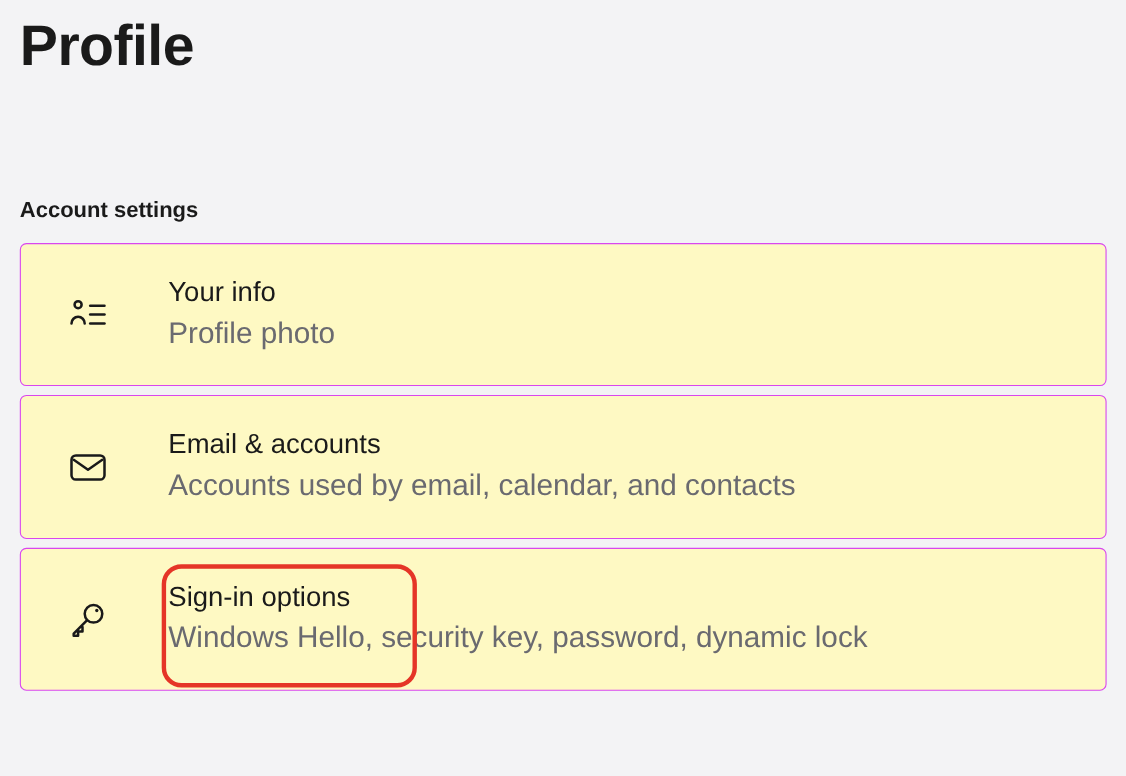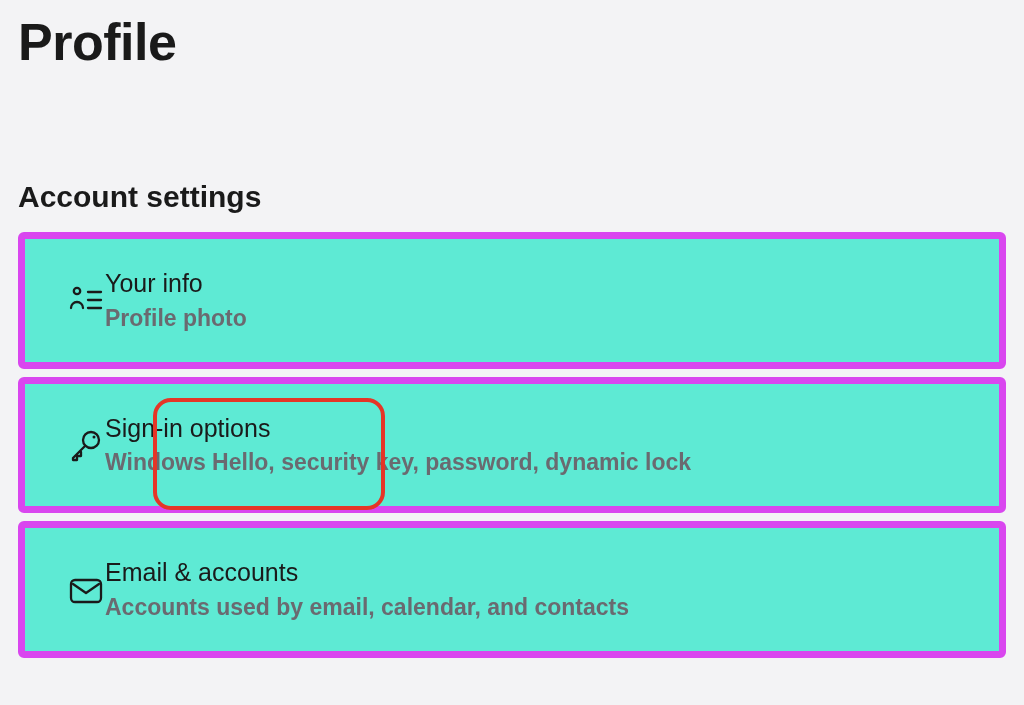--- a/index.html
+++ b/index.html
@@ -16,38 +16,39 @@
       padding: 0 18px;
     }
     .page-title {
       font-size: 52px;
       font-weight: 600;
       color: #1a1a1a;
       padding-top: 12px;
       letter-spacing: -0.5px;
     }
     .section-header {
-      font-size: 30px;
+      font-size: 20px;
       font-weight: 600;
       color: #1a1a1a;
       margin-top: 108px;
       margin-bottom: 18px;
     }
     .settings-list {
       display: flex;
       flex-direction: column;
       gap: 8px;
     }
     .settings-item {
-      background: #5eead4;
-      border: 7px solid #d946ef;
+      background: #fef9c3;
+      border: 1px solid #d946ef;
       border-radius: 6px;
       padding: 28px 20px 28px 42px;
       display: flex;
       align-items: center;
+      gap: 54px;
       cursor: pointer;
       position: relative;
     }
     .item-icon {
       width: 38px;
       height: 38px;
       display: flex;
       align-items: center;
       justify-content: center;
       flex-shrink: 0;
@@ -57,22 +58,22 @@
       flex-direction: column;
       gap: 2px;
     }
     .item-title {
       font-size: 25px;
       font-weight: 400;
       color: #1a1a1a;
       line-height: 1.3;
     }
     .item-desc {
-      font-size: 23px;
-      font-weight: 700;
+      font-size: 27px;
+      font-weight: 400;
       color: #6a6a70;
       line-height: 1.4;
     }
     .highlight-box {
       position: absolute;
       border: 4px solid #e53527;
       border-radius: 18px;
       pointer-events: none;
     }
   </style>
@@ -94,41 +95,41 @@
         <line x1="21" y1="19" x2="34" y2="19"></line>
         <line x1="21" y1="27" x2="34" y2="27"></line>
       </svg>
     </span>
     <div class="item-text">
       <span class="item-title">Your info</span>
       <span class="item-desc">Profile photo</span>
     </div>
   </div>
 
+  <div class="settings-item">
+    <span class="item-icon">
+      <svg width="38" height="38" viewBox="0 0 38 38" fill="none" stroke="#1a1a1a" stroke-width="2.3" stroke-linecap="round" stroke-linejoin="round">
+        <rect x="4" y="9" width="30" height="22" rx="4"></rect>
+        <path d="M6 13 L19 22 L32 13"></path>
+      </svg>
+    </span>
+    <div class="item-text">
+      <span class="item-title">Email &amp; accounts</span>
+      <span class="item-desc">Accounts used by email, calendar, and contacts</span>
+    </div>
+  </div>
+
   <div class="settings-item" style="position:relative;">
     <span class="item-icon">
       <svg width="38" height="38" viewBox="0 0 38 38" fill="none" stroke="#1a1a1a" stroke-width="2.3" stroke-linecap="round" stroke-linejoin="round">
         <circle cx="24" cy="14" r="8"></circle>
         <circle cx="27" cy="11" r="1.5" fill="#1a1a1a" stroke="none"></circle>
         <path d="M18 20 L6 32 L6 34 L10 34 L10 30 L14 30 L14 26"></path>
       </svg>
     </span>
     <div class="item-text">
       <span class="item-title">Sign-in options</span>
       <span class="item-desc">Windows Hello, security key, password, dynamic lock</span>
     </div>
     <div class="highlight-box" style="left:128px; top:14px; width:232px; height:112px;"></div>
   </div>
 
-  <div class="settings-item">
-    <span class="item-icon">
-      <svg width="38" height="38" viewBox="0 0 38 38" fill="none" stroke="#1a1a1a" stroke-width="2.3" stroke-linecap="round" stroke-linejoin="round">
-        <rect x="4" y="9" width="30" height="22" rx="4"></rect>
-        <path d="M6 13 L19 22 L32 13"></path>
-      </svg>
-    </span>
-    <div class="item-text">
-      <span class="item-title">Email &amp; accounts</span>
-      <span class="item-desc">Accounts used by email, calendar, and contacts</span>
-    </div>
-  </div>
-
 </div>
 
 </body></html>

